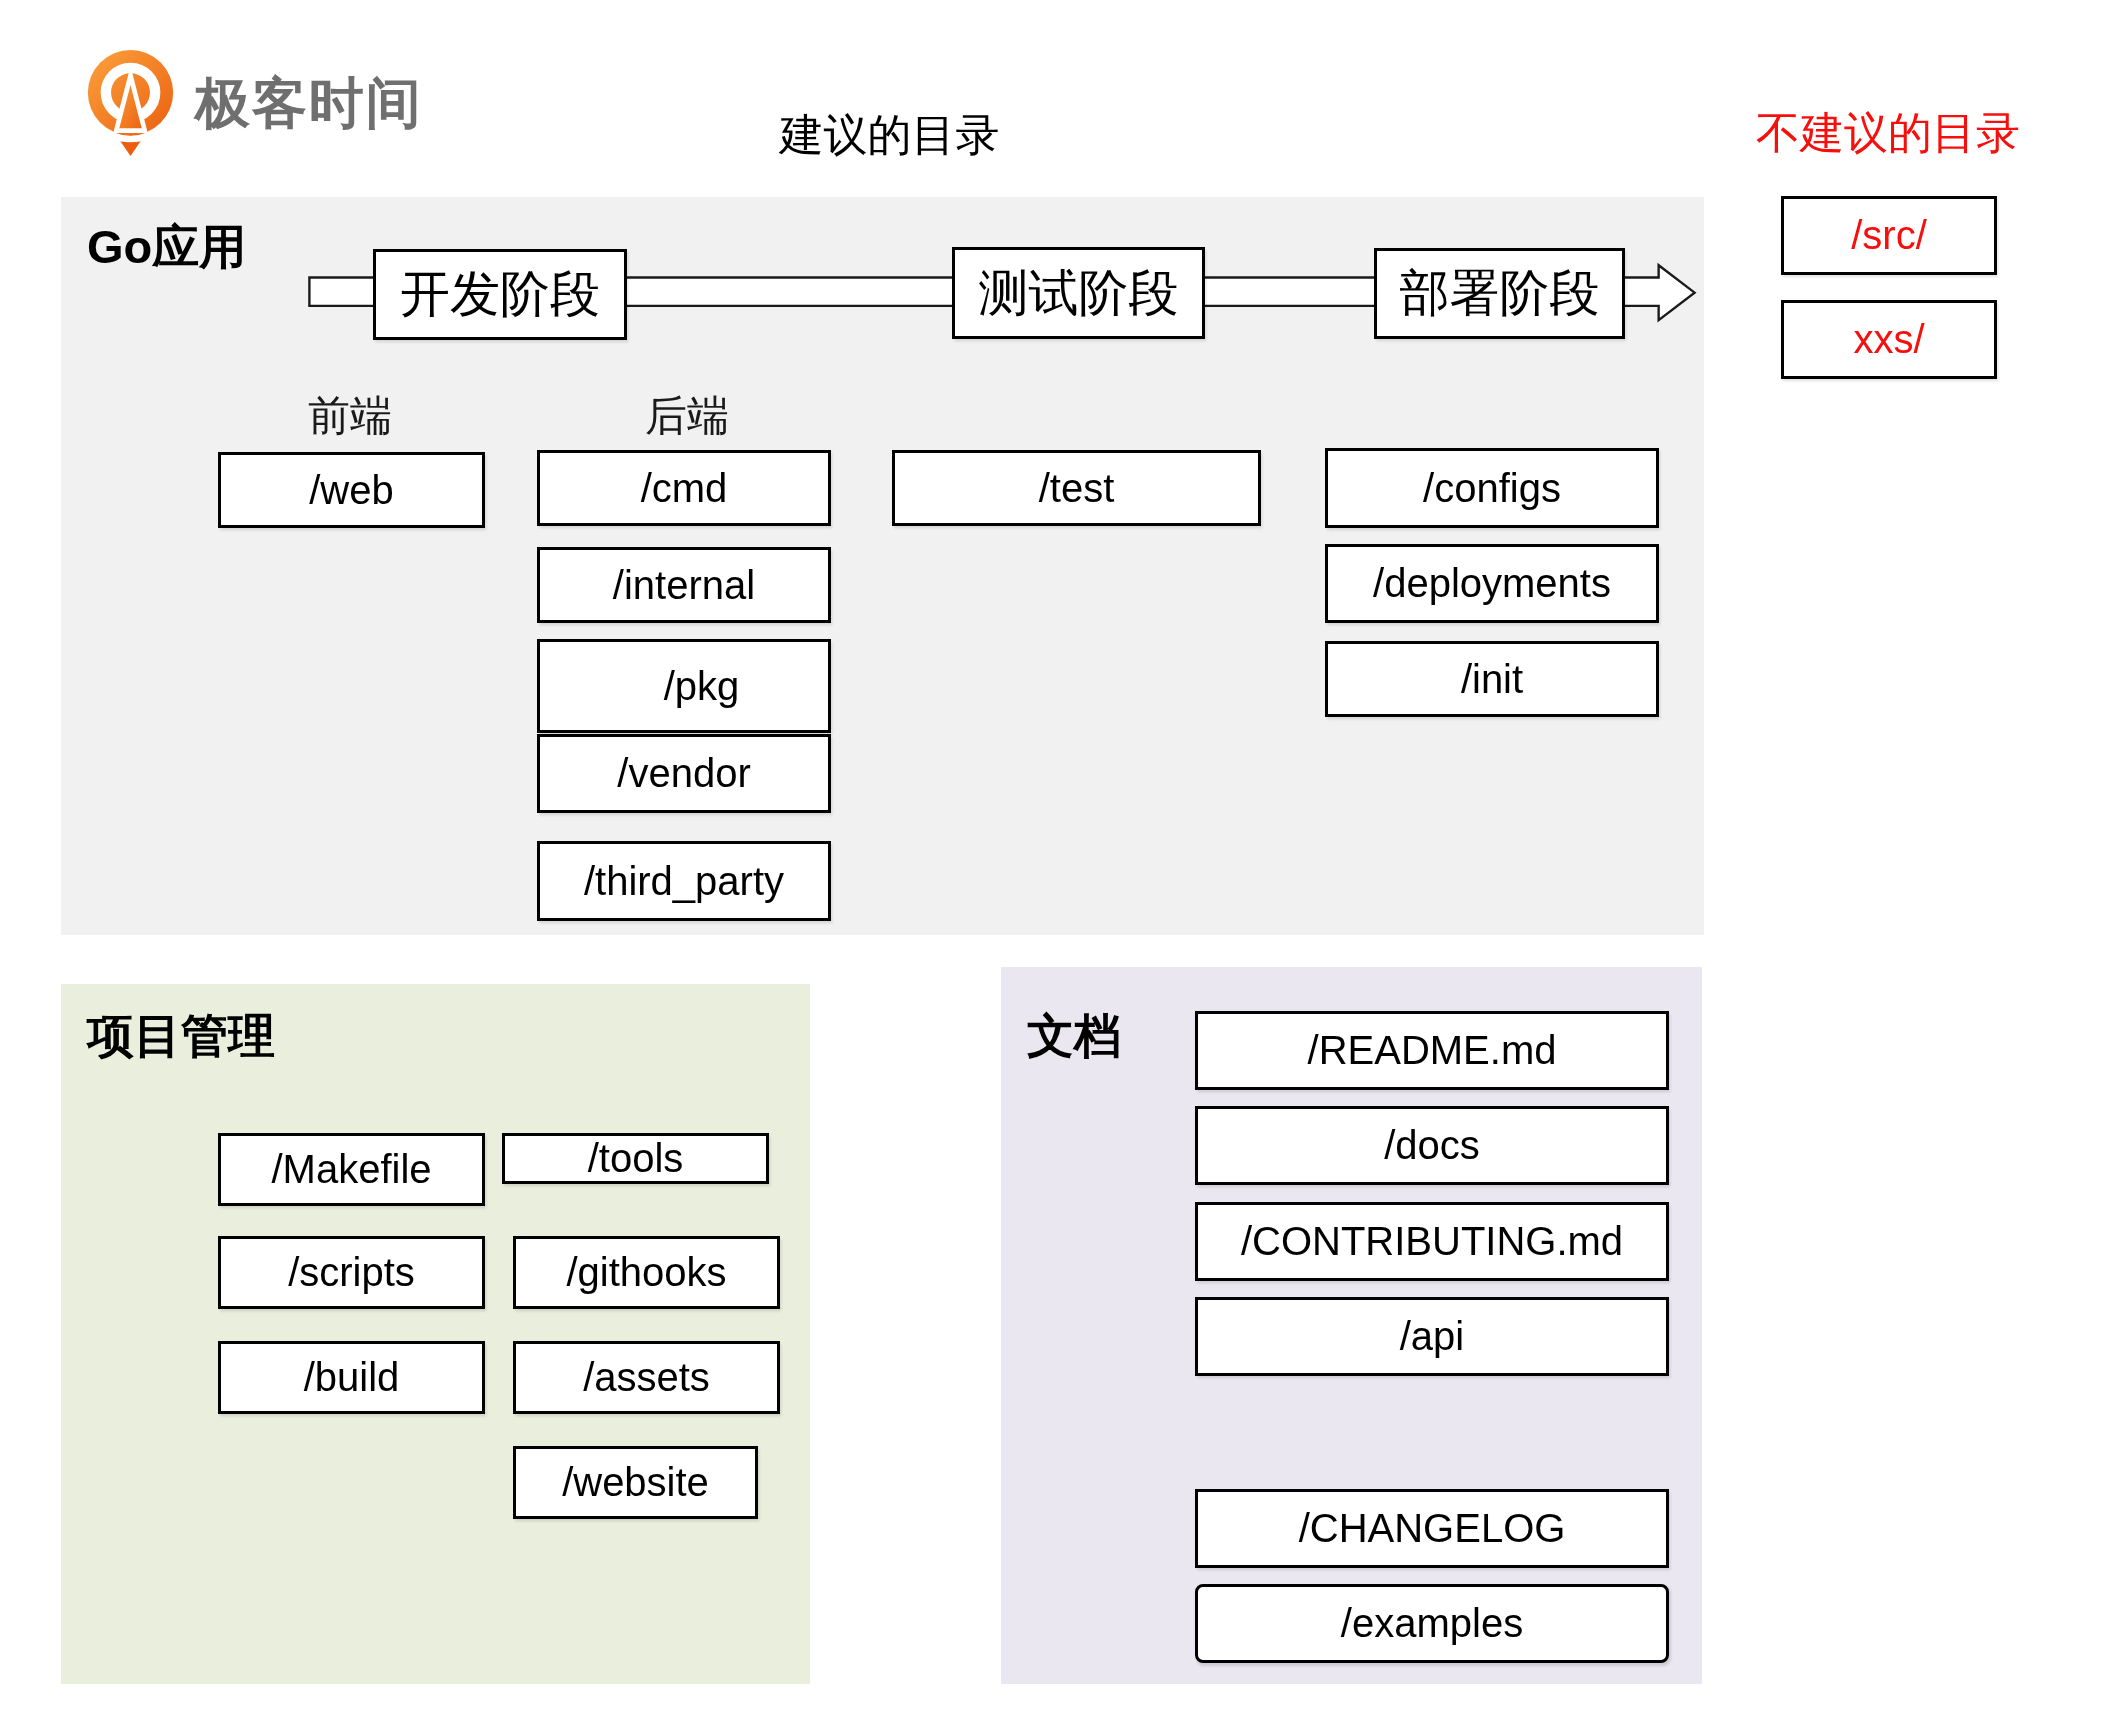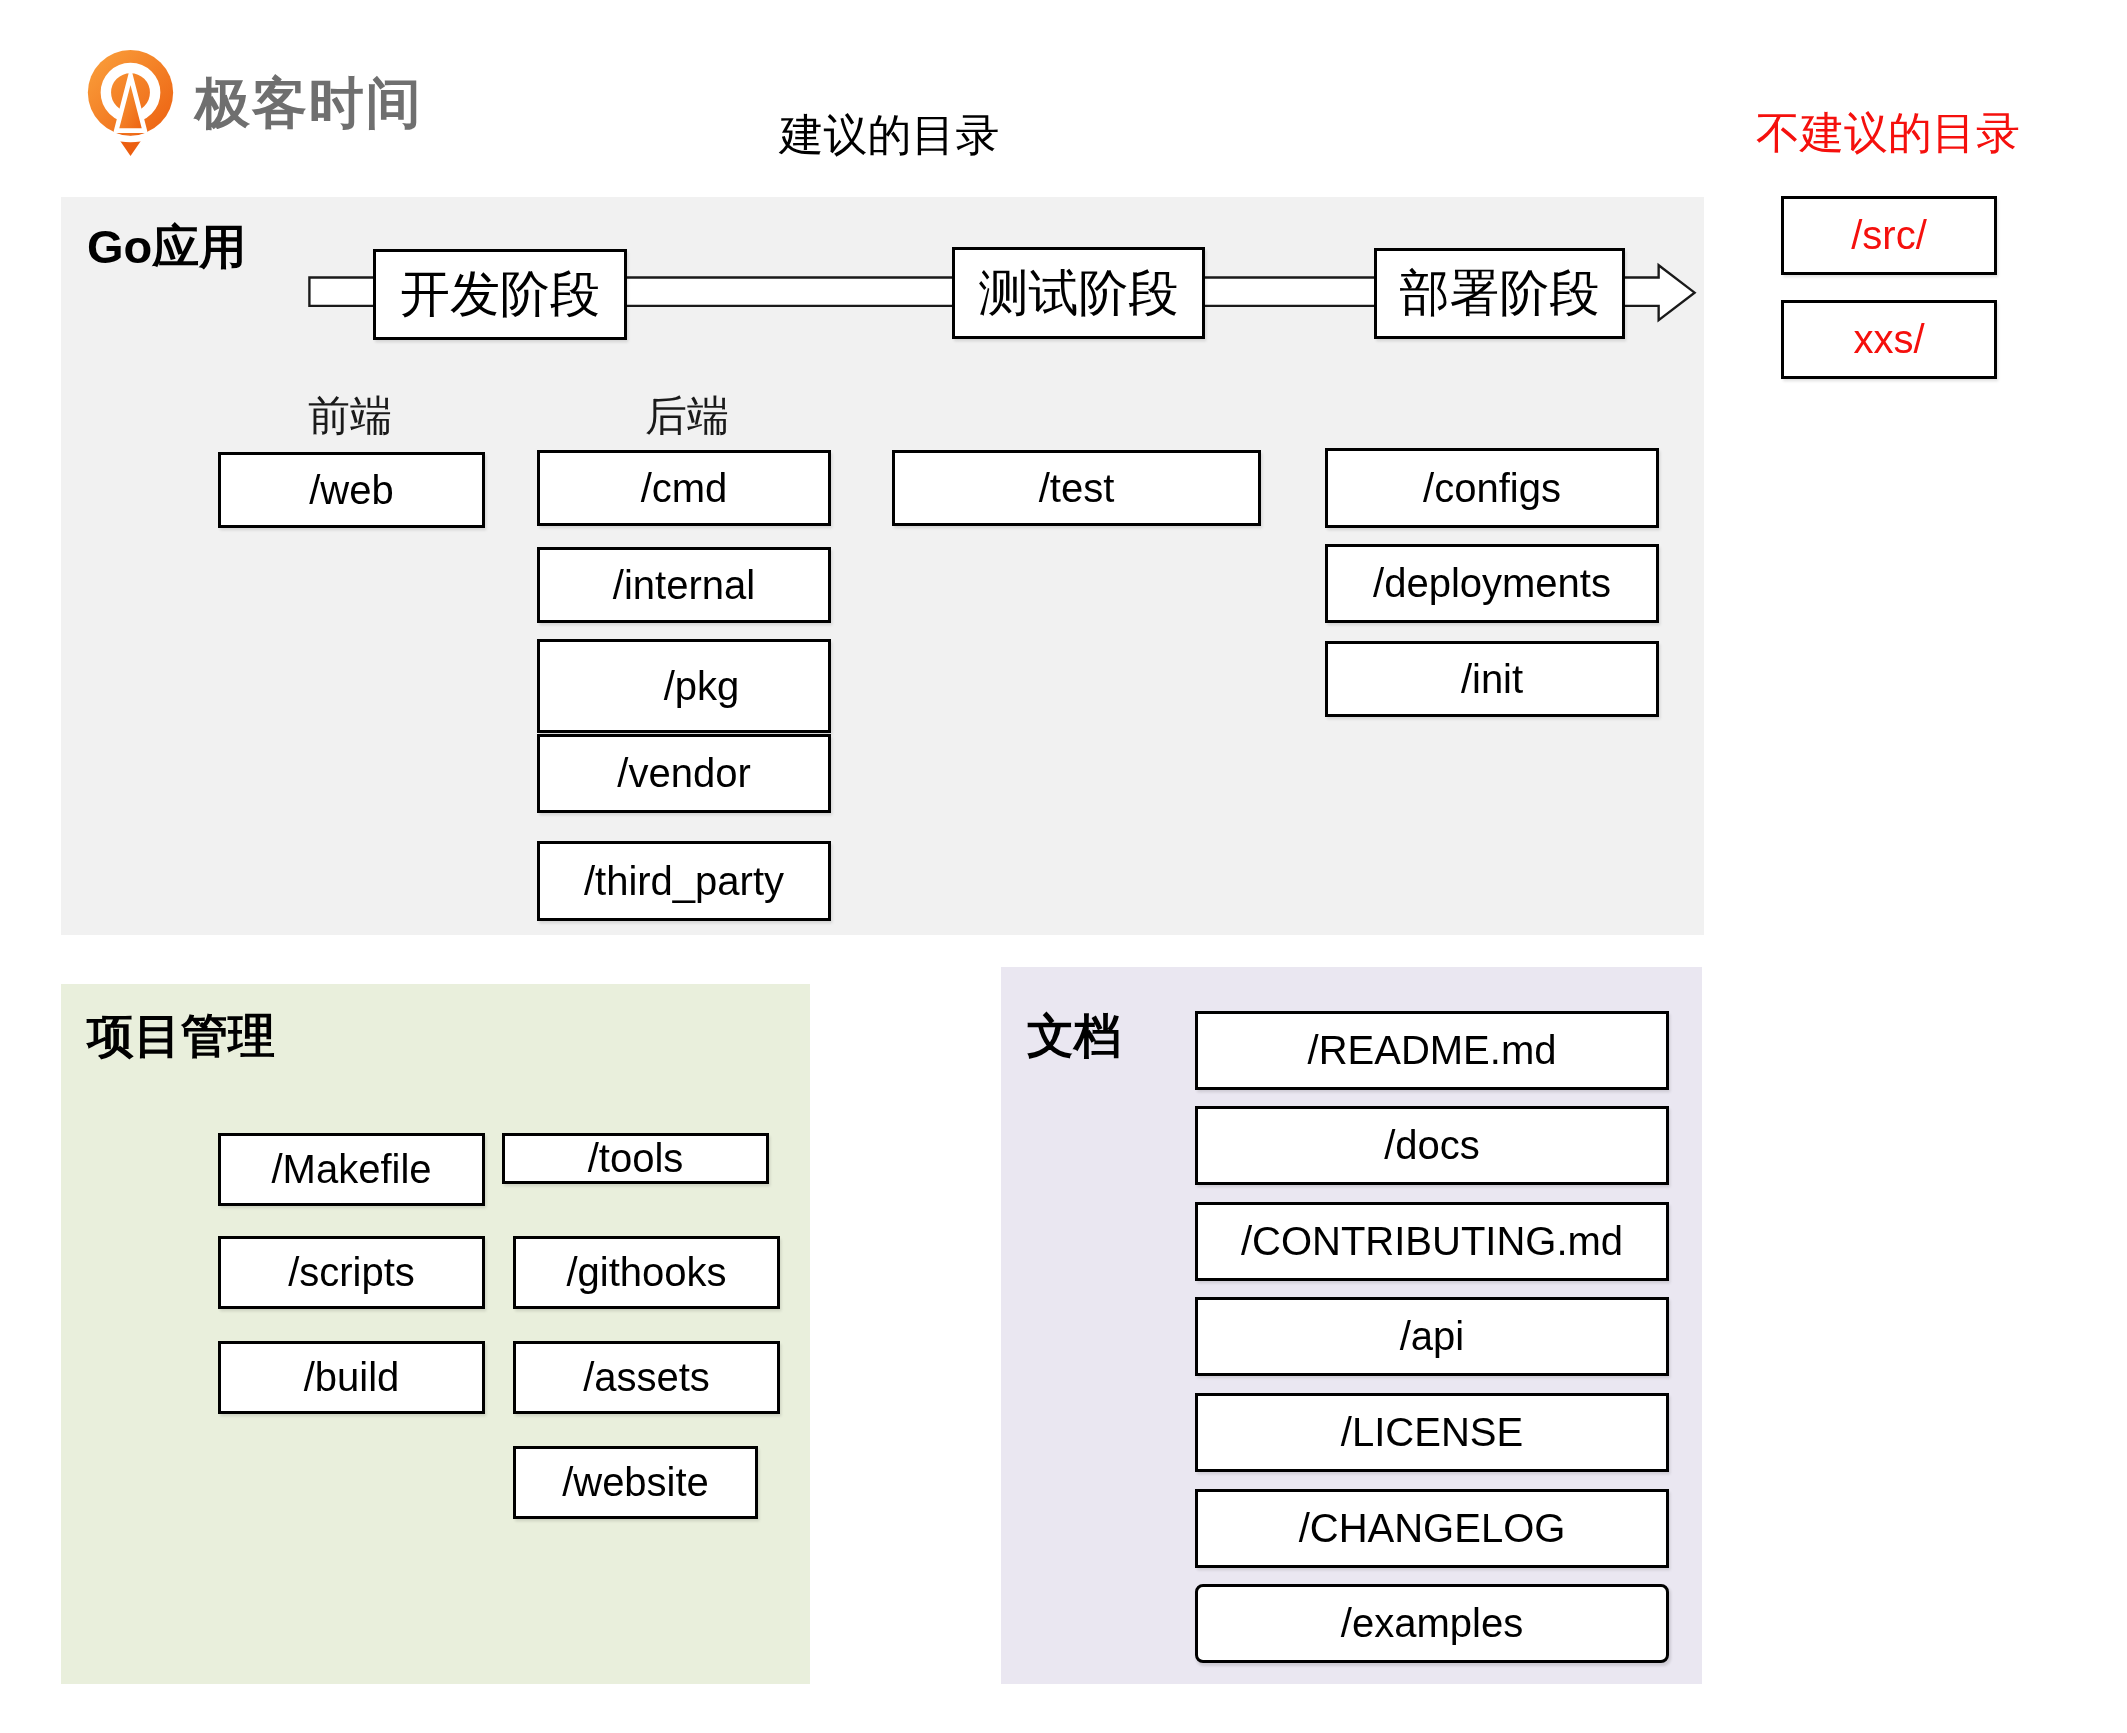--- a/index.html
+++ b/index.html
@@ -95,18 +95,17 @@
   <div class="box" style="left:513px;top:1341px;width:267px;height:73px;">/assets</div>
   <div class="box" style="left:513px;top:1446px;width:245px;height:73px;">/website</div>
 
   <div class="panel panel-purple"></div>
   <div class="section-label" style="left:1027px;top:1005px;">文档</div>
 
   <div class="box" style="left:1195px;top:1011px;width:474px;height:79px;">/README.md</div>
   <div class="box" style="left:1195px;top:1106px;width:474px;height:79px;">/docs</div>
   <div class="box" style="left:1195px;top:1202px;width:474px;height:79px;">/CONTRIBUTING.md</div>
   <div class="box" style="left:1195px;top:1297px;width:474px;height:79px;">/api</div>
-  <div class="box" style="left:1195px;top:1393px;width:474px;height:79px;">/LICENSE</div>
   <div class="box" style="left:1195px;top:1489px;width:474px;height:79px;">/CHANGELOG</div>
   <div class="box" style="left:1195px;top:1584px;width:474px;height:79px;border-radius:8px;">/examples</div>
 
 </div>
 
 
 </body></html>

